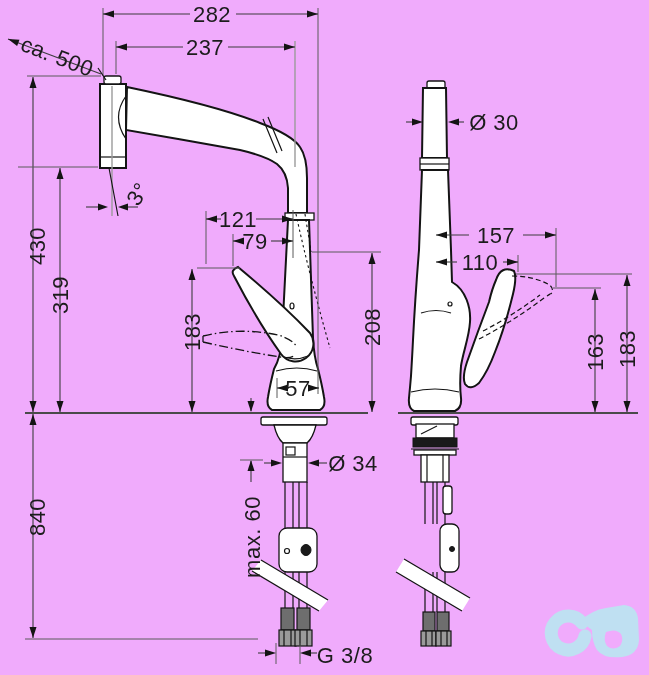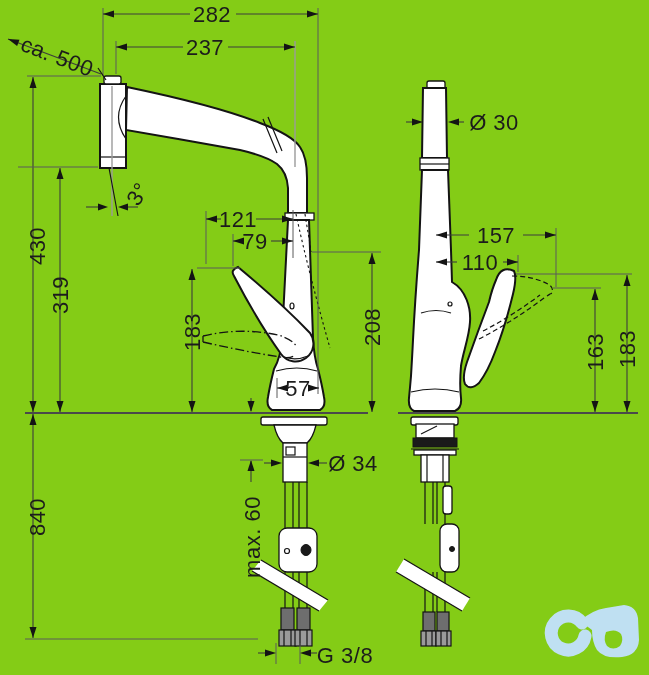--- a/index.html
+++ b/index.html
@@ -1,16 +1,16 @@
 <!DOCTYPE html>
 <html><head>
 <meta charset="utf-8">
 <style>
   html,body{margin:0;padding:0;background:#ffffff;}
-  .page{position:relative;width:649px;height:675px;background:#84cc16;overflow:hidden;}
+  .page{position:relative;width:649px;height:675px;background:#f0abfc;overflow:hidden;}
   svg{display:block;}
   text{font-family:"Liberation Sans", sans-serif;fill:#1c1c1c;font-size:22px;letter-spacing:0.5px;}
   .dimline{stroke:#3d3d3d;stroke-width:1.1;fill:none;}
   .extline{stroke:#5a5a5a;stroke-width:1;fill:none;}
   .grayline{stroke:#9b9b9b;stroke-width:1.4;fill:none;}
   .deck{stroke:#4a4a4a;stroke-width:2;fill:none;}
   .outline{stroke:#141414;stroke-width:2;fill:#ffffff;}
   .outline-thin{stroke:#141414;stroke-width:1.3;fill:#ffffff;}
   .detail{stroke:#141414;stroke-width:1.2;fill:none;}
   .arrow{fill:#141414;stroke:none;}

